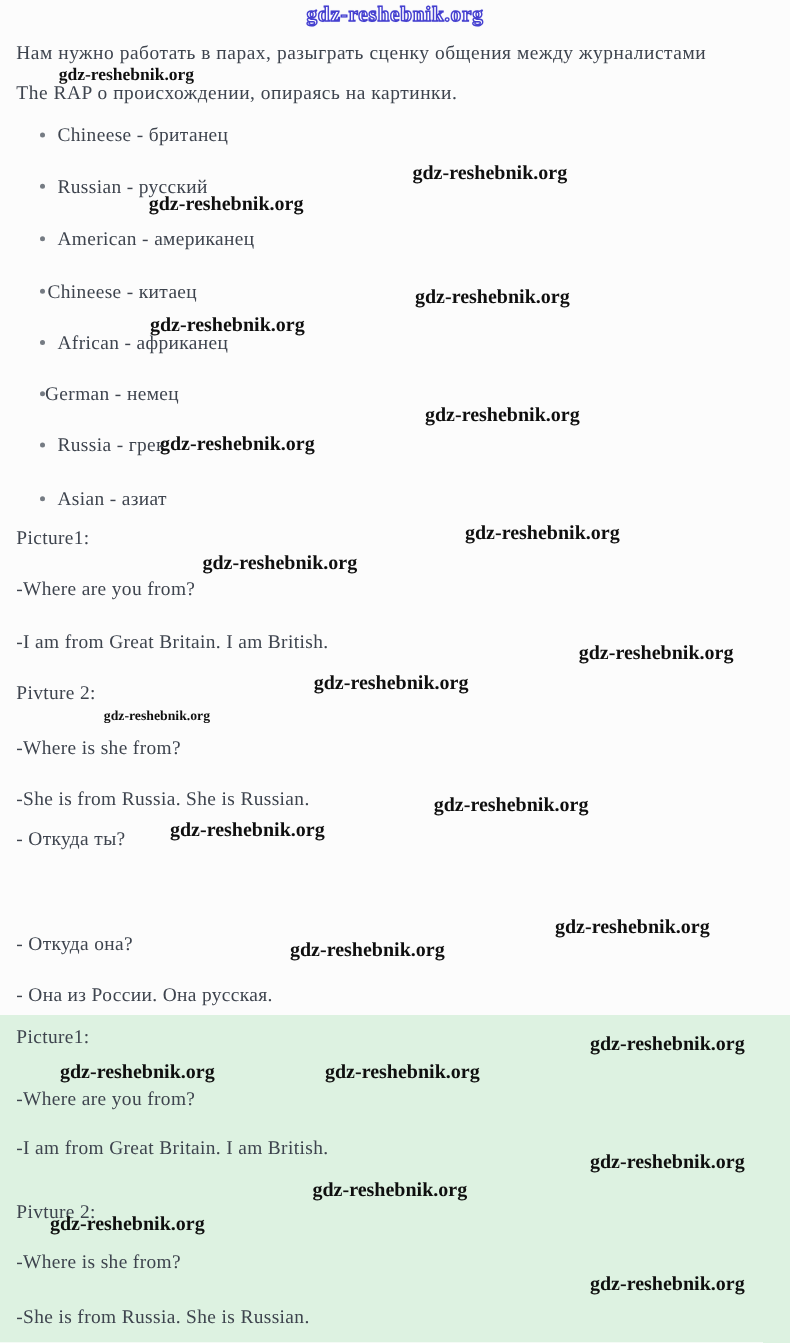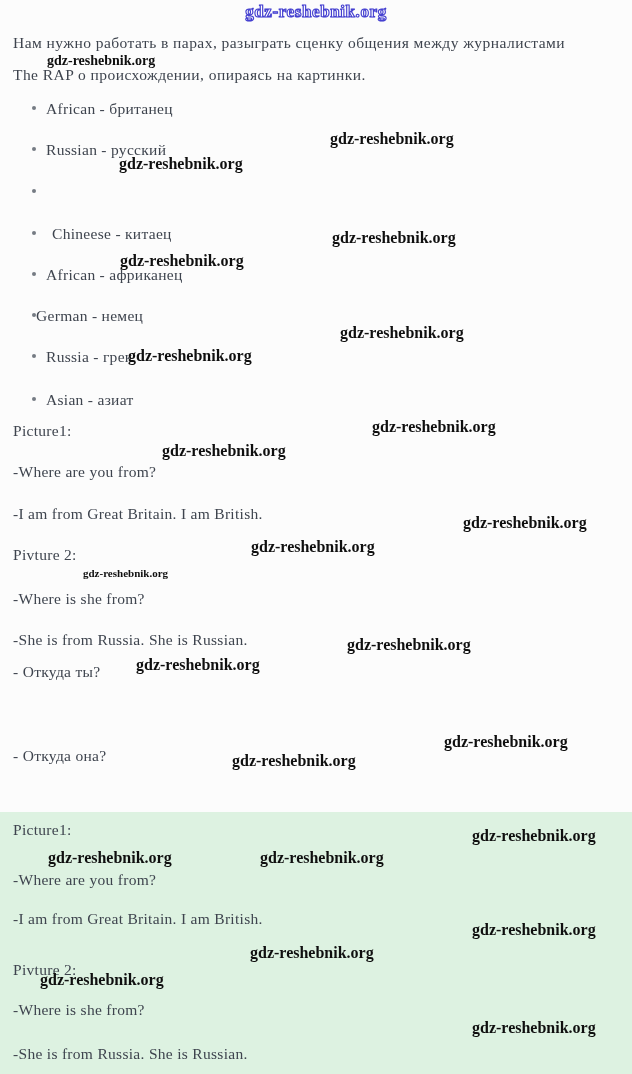--- a/index.html
+++ b/index.html
@@ -53,44 +53,46 @@
 <div class="page">
 
   <div class="hl"></div>
 
   <div class="logo">gdz-reshebnik.org</div>
 
   <div class="t intro" style="left:0;top:33px">Нам нужно работать в парах, разыграть сценку общения между журналистами</div>
   <div class="t intro" style="left:0;top:65px">The RAP о происхождении, опираясь на картинки.</div>
 
   <span class="dot" style="top:106px"></span>
-  <div class="t" style="left:33px;top:99px">African - британец</div>
+  <div class="t" style="left:33px;top:99px">Chineese - британец</div>
   <span class="dot" style="top:147px"></span>
   <div class="t" style="left:33px;top:140px">Russian - русский</div>
   <span class="dot" style="top:189px"></span>
+  <div class="t" style="left:33px;top:182px">American - американец</div>
   <span class="dot" style="top:231px"></span>
-  <div class="t" style="left:39px;top:224px">Chineese - китаец</div>
+  <div class="t" style="left:25px;top:224px">Chineese - китаец</div>
   <span class="dot" style="top:272px"></span>
   <div class="t" style="left:33px;top:265px">African - африканец</div>
   <span class="dot" style="top:313px"></span>
   <div class="t" style="left:23px;top:306px">German - немец</div>
   <span class="dot" style="top:354px"></span>
   <div class="t" style="left:33px;top:347px">Russia - грек</div>
   <span class="dot" style="top:397px"></span>
   <div class="t" style="left:33px;top:390px">Asian - азиат</div>
 
   <div class="t" style="left:0;top:421px">Picture1:</div>
   <div class="t" style="left:0;top:462px">-Where are you from?</div>
   <div class="t" style="left:0;top:504px">-I am from Great Britain. I am British.</div>
   <div class="t" style="left:0;top:545px">Pivture 2:</div>
   <div class="t" style="left:0;top:589px">-Where is she from?</div>
   <div class="t" style="left:0;top:630px">-She is from Russia. She is Russian.</div>
 
   <div class="t" style="left:0;top:662px">- Откуда ты?</div>
   <div class="t" style="left:0;top:746px">- Откуда она?</div>
+  <div class="t" style="left:0;top:787px">- Она из России. Она русская.</div>
 
   <div class="t" style="left:0;top:820px">Picture1:</div>
   <div class="t" style="left:0;top:870px">-Where are you from?</div>
   <div class="t" style="left:0;top:909px">-I am from Great Britain. I am British.</div>
   <div class="t" style="left:0;top:960px">Pivture 2:</div>
   <div class="t" style="left:0;top:1000px">-Where is she from?</div>
   <div class="t" style="left:0;top:1044px">-She is from Russia. She is Russian.</div>
 
   <div class="wm sm1" style="left:47px;top:51px">gdz-reshebnik.org</div>
   <div class="wm" style="left:330px;top:129px">gdz-reshebnik.org</div>

